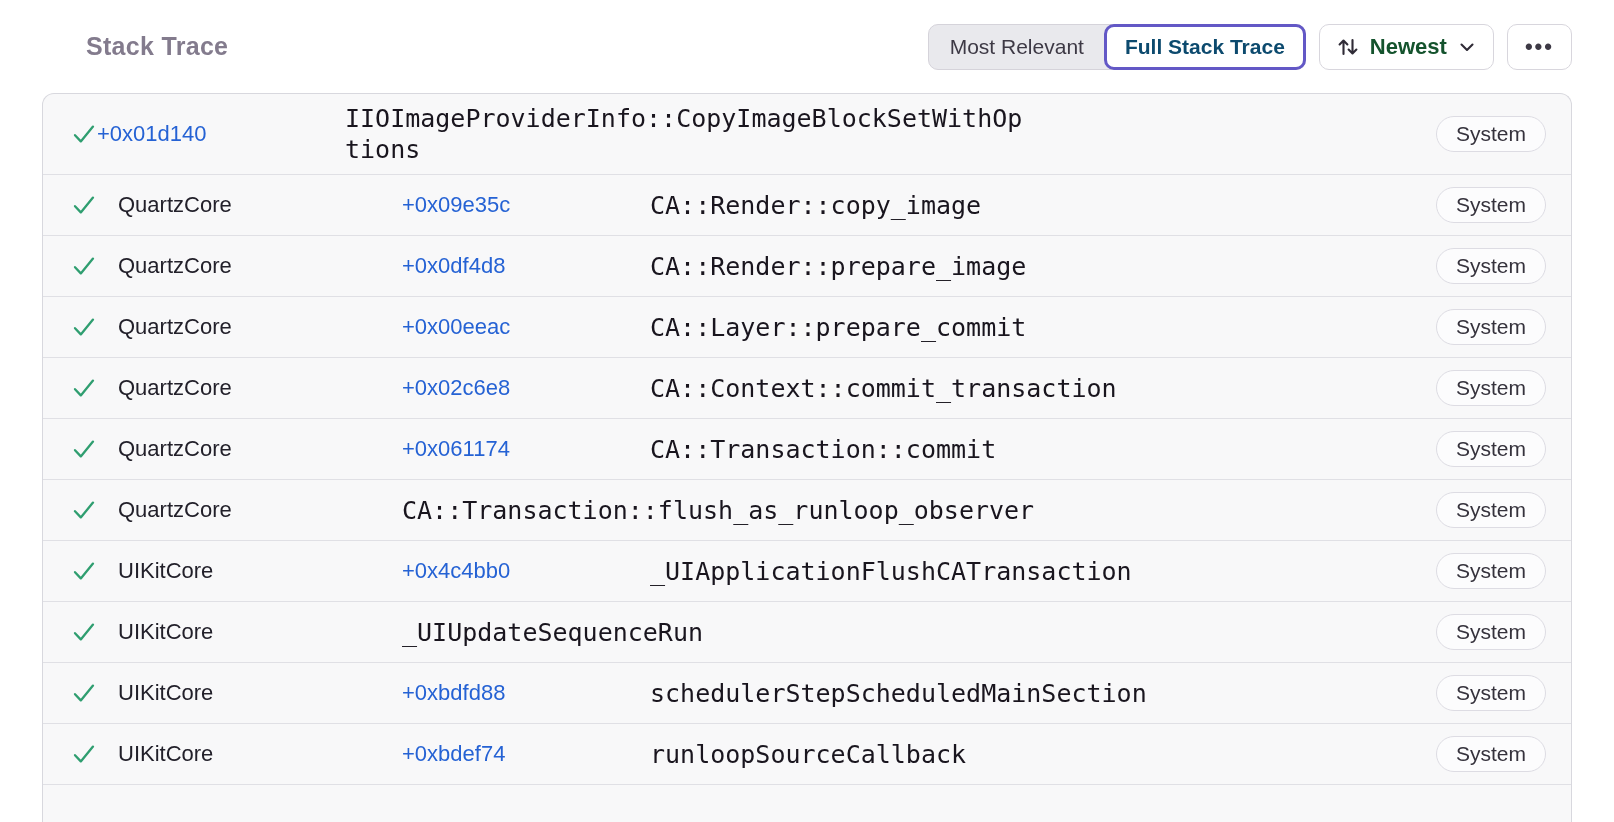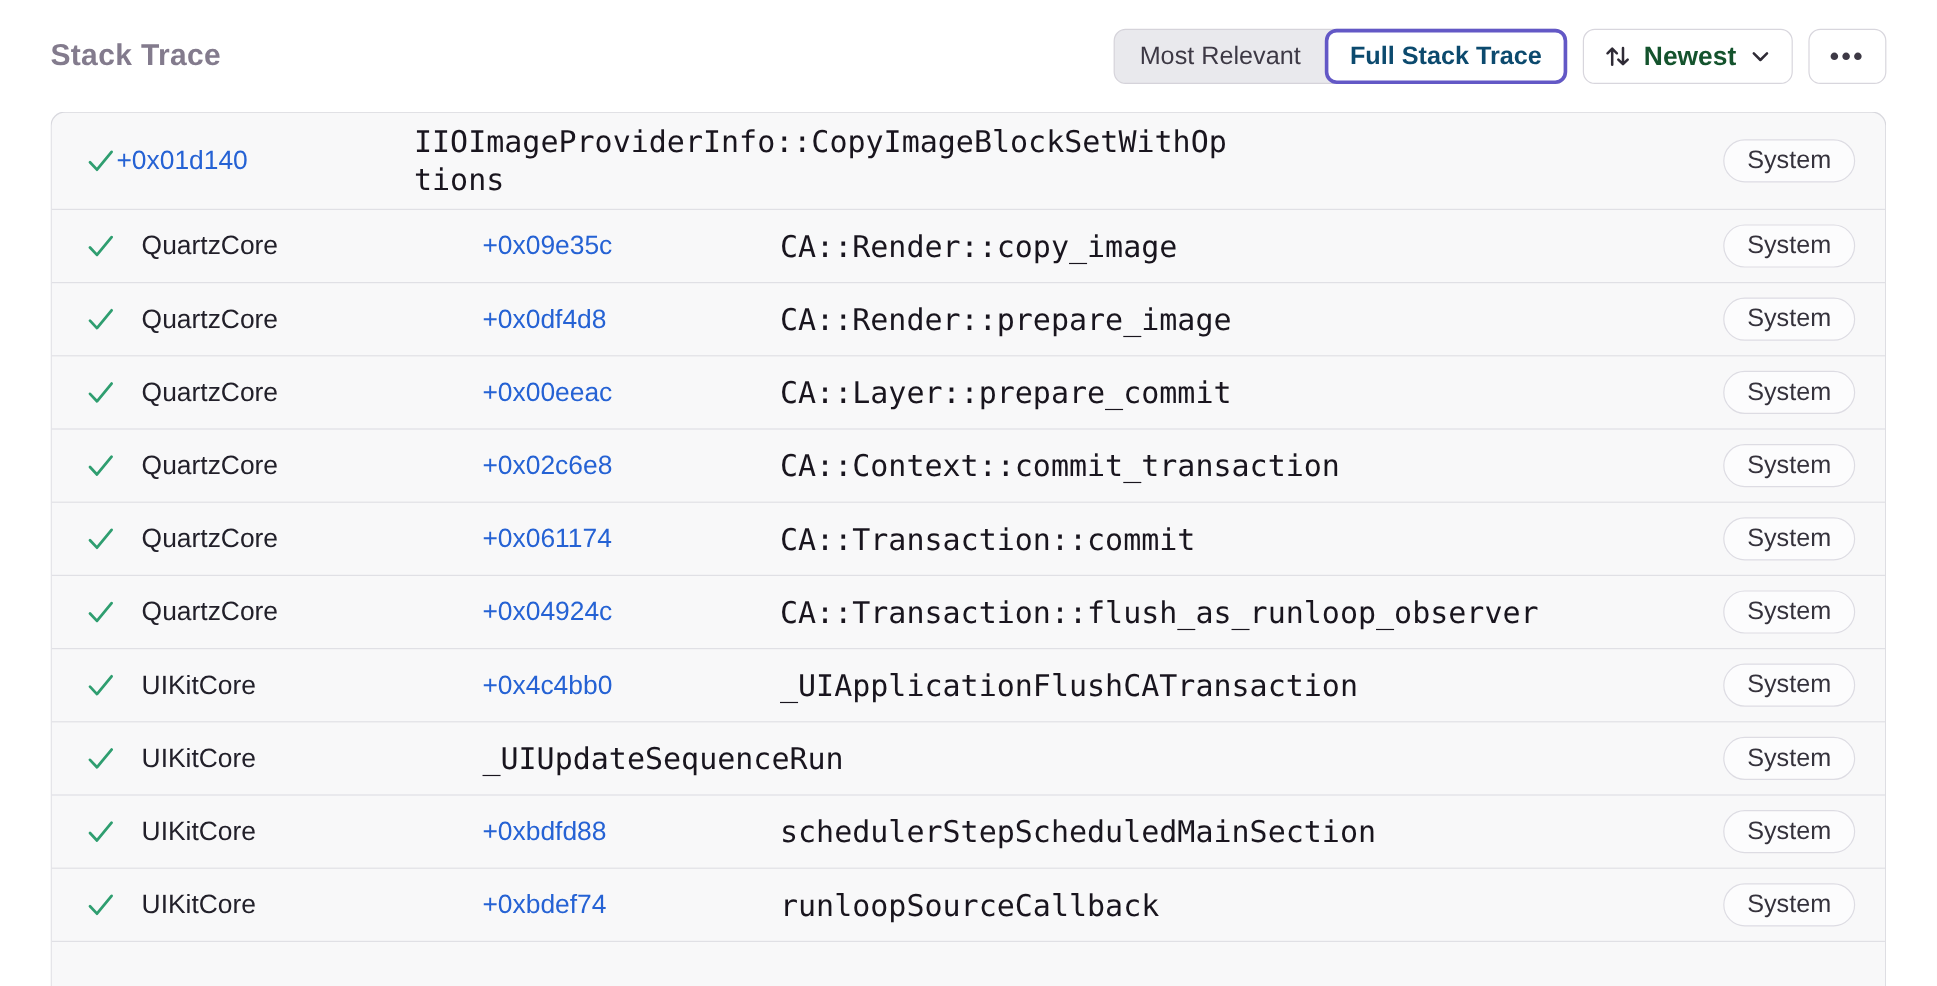--- a/index.html
+++ b/index.html
@@ -7,21 +7,21 @@
     width:1614px;height:822px;overflow:hidden;background:#ffffff;
     font-family:"Liberation Sans", sans-serif;
     -webkit-font-smoothing:antialiased;
   }
   
   .header{
     height:93px;box-sizing:border-box;padding:0 42px;
     display:flex;align-items:center;justify-content:space-between;
   }
   .page-title{
-    font-size:25px;font-weight:bold;color:var(--title,#837b8d);letter-spacing:.3px;
+    font-size:25px;font-weight:bold;color:var(--title,#837b8d);letter-spacing:.3px;margin-left:44px;
   }
   .controls{display:flex;align-items:center;gap:13px;}
   .seg{
     display:flex;align-items:stretch;height:46px;box-sizing:border-box;
     background:#e9e9ed;border:1px solid #d5d3da;border-radius:10px;
   }
   .seg-btn{
     border:none;background:transparent;cursor:pointer;
     display:flex;align-items:center;padding:0 21px;
     font-family:inherit;font-size:21px;color:#3d3945;white-space:nowrap;
@@ -167,21 +167,20 @@
     <span class="badge">System</span>
   </div>
 
   <div class="frame-row">
     <span class="cell-check icon">
       <svg width="26" height="26" viewBox="0 0 26 26" fill="none">
         <path d="M4 14.2 L9.8 20.4 L22 5.6" stroke="var(--success,#2F9E70)" stroke-width="2.3" stroke-linecap="round" stroke-linejoin="round"></path>
       </svg>
     </span>
     <span class="cell-module">QuartzCore</span>
-    <span class="cell-address">+0x04924c</span>
     <span class="cell-function">CA::Transaction::flush_as_runloop_observer</span>
     <span class="badge">System</span>
   </div>
 
   <div class="frame-row">
     <span class="cell-check icon">
       <svg width="26" height="26" viewBox="0 0 26 26" fill="none">
         <path d="M4 14.2 L9.8 20.4 L22 5.6" stroke="var(--success,#2F9E70)" stroke-width="2.3" stroke-linecap="round" stroke-linejoin="round"></path>
       </svg>
     </span>

